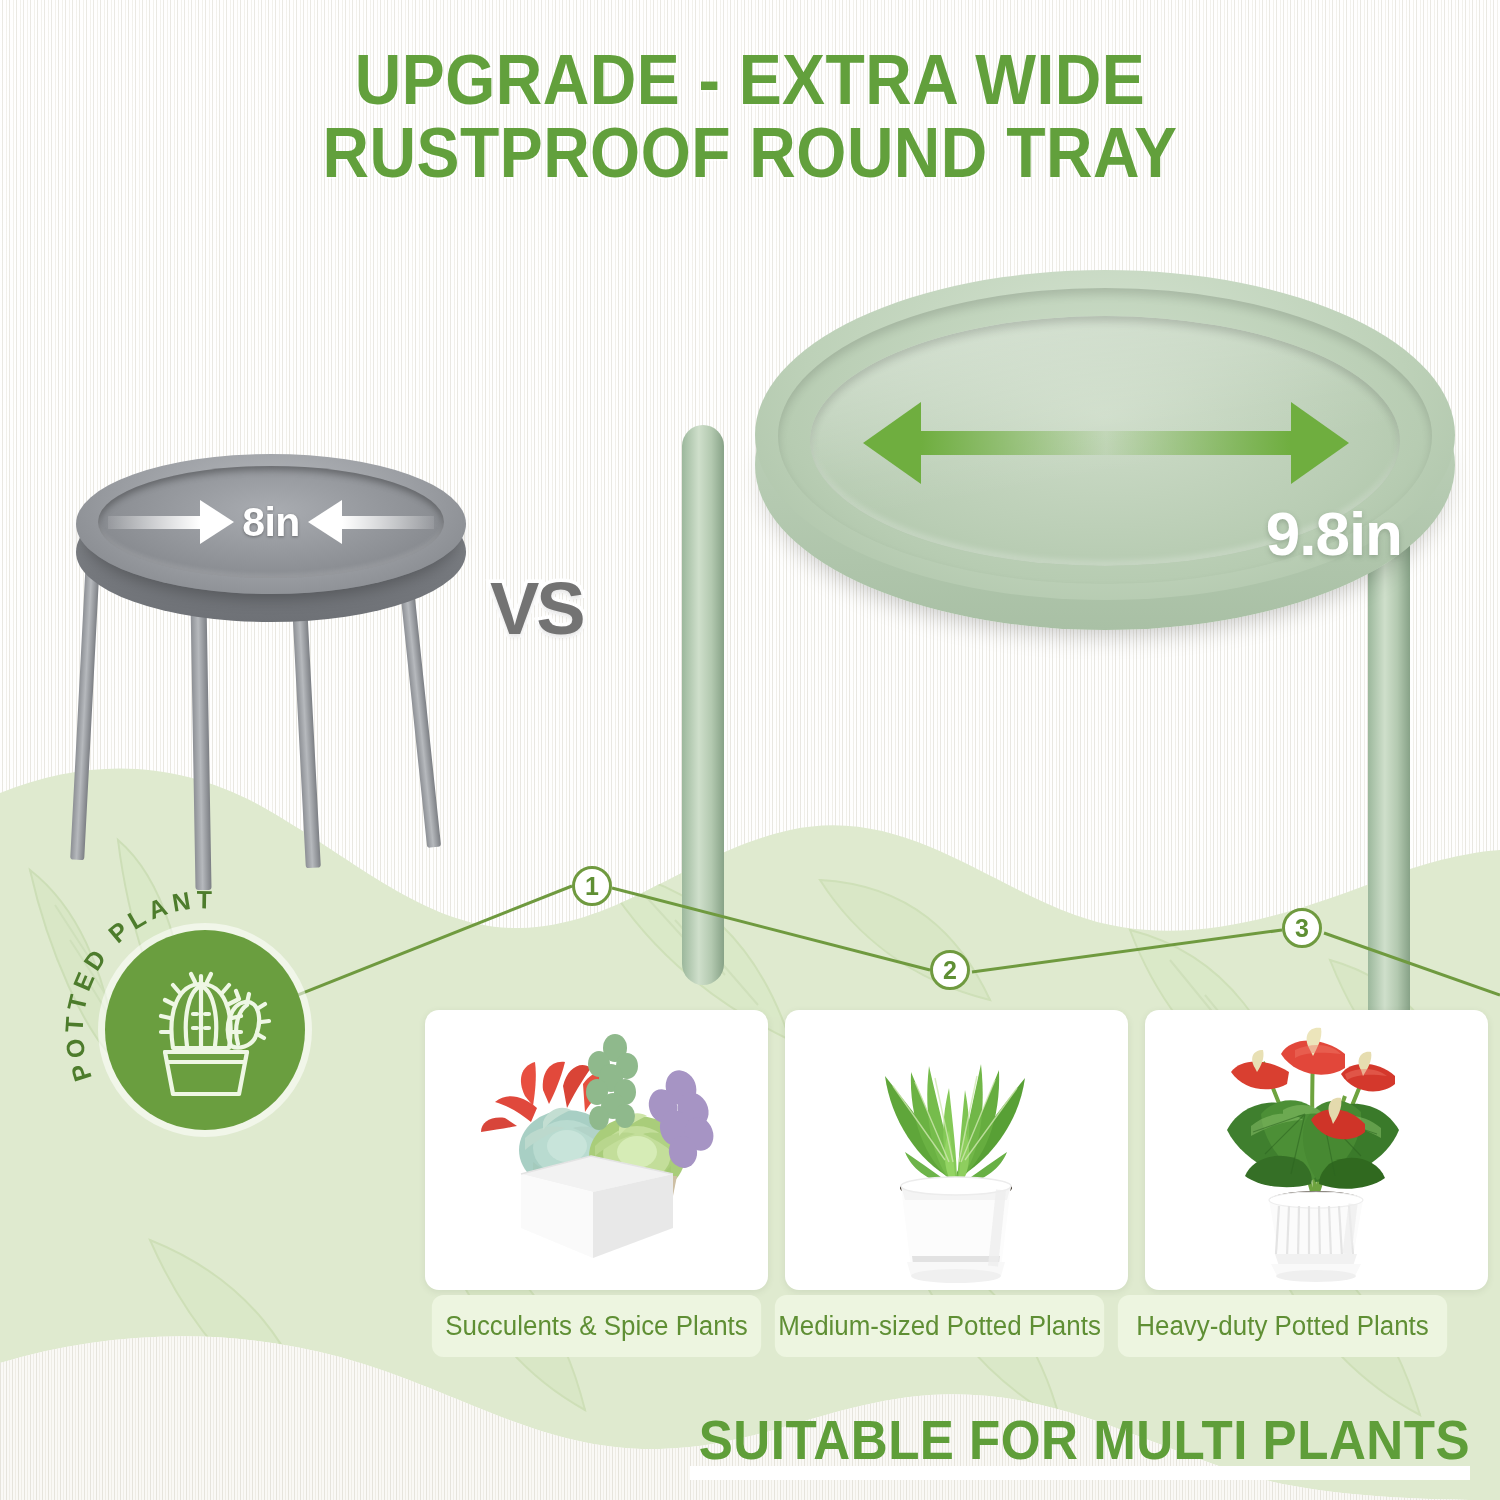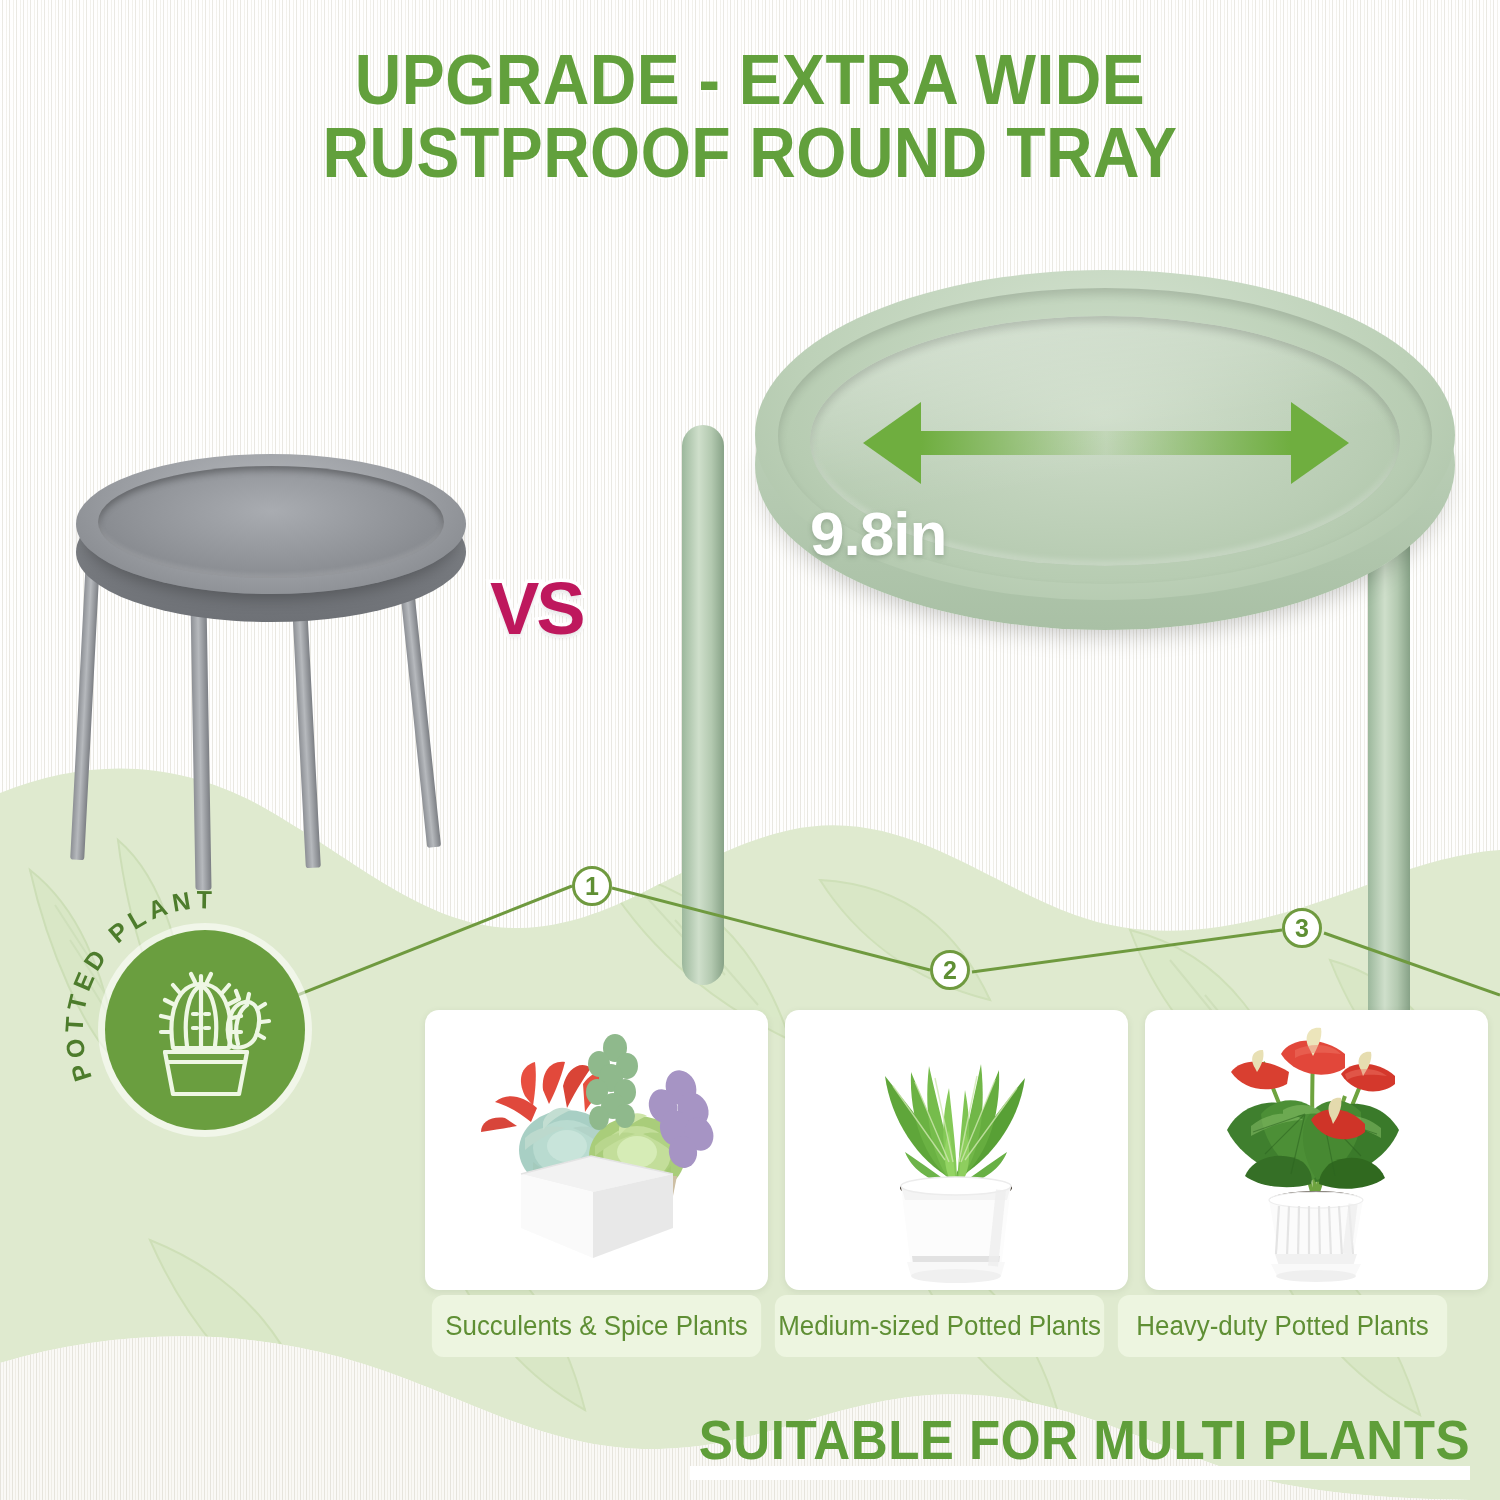--- a/index.html
+++ b/index.html
@@ -84,21 +84,21 @@
   }
   .dim-label-grey{
     color:#ffffff;font-weight:bold;font-size:41px;padding:0 8px;
     text-shadow:0 1px 3px rgba(0,0,0,0.35);
     letter-spacing:-0.5px;
   }
 
   
   .vs{
     position:absolute;left:490px;top:566px;
-    font-size:74px;font-weight:bold;color:#be185d;
+    font-size:74px;font-weight:bold;color:#737373;
     letter-spacing:-3px;
     -webkit-text-stroke:7px #ffffff;
     paint-order:stroke fill;
     text-shadow:0 3px 4px rgba(0,0,0,0.10);
   }
 
   
   .green-stand{position:absolute;left:650px;top:270px;width:820px;height:640px;}
   .green-leg{
     position:absolute;width:42px;border-radius:21px;
@@ -133,21 +133,21 @@
     width:0;height:0;border-top:41px solid transparent;border-bottom:41px solid transparent;
     border-right:58px solid #6fae3f;
   }
   .ar-g-shaft-l{width:185px;height:24px;background:linear-gradient(90deg,#6fae3f,rgba(111,174,63,0.12));}
   .ar-g-shaft-r{width:185px;height:24px;background:linear-gradient(270deg,#6fae3f,rgba(111,174,63,0.12));}
   .ar-g-head-r{
     width:0;height:0;border-top:41px solid transparent;border-bottom:41px solid transparent;
     border-left:58px solid #6fae3f;
   }
   .dim-label-green{
-    position:absolute;left:160px;top:228px;width:592px;text-align:left;
+    position:absolute;left:160px;top:228px;width:592px;text-align:right;
     color:#ffffff;font-weight:bold;font-size:62px;letter-spacing:-1px;
     text-shadow:0 2px 5px rgba(80,100,80,0.35);
   }
 
   
   .green-panel{position:absolute;left:0;top:0;width:1500px;height:1500px;pointer-events:none;}
 
   
   .connectors{position:absolute;left:0;top:820px;width:1500px;height:260px;}
   .node{
@@ -277,20 +277,27 @@
   <div class="grey-stand">
     <div class="grey-leg" style="left:18px;top:120px;width:14px;height:300px;transform:rotate(3deg);"></div>
     <div class="grey-leg" style="left:133px;top:160px;width:16px;height:290px;transform:rotate(-1deg);"></div>
     <div class="grey-leg" style="left:238px;top:128px;width:15px;height:300px;transform:rotate(-3deg);"></div>
     <div class="grey-leg" style="left:352px;top:118px;width:14px;height:290px;transform:rotate(-6deg);"></div>
 
     <div class="grey-tray-wall"></div>
     <div class="grey-tray"></div>
     <div class="grey-tray-inner"></div>
 
+    <div class="grey-dim">
+      <div class="ar-white-shaft-l"></div>
+      <div class="ar-white-head-r"></div>
+      <div class="dim-label-grey">8in</div>
+      <div class="ar-white-head-l"></div>
+      <div class="ar-white-shaft-r"></div>
+    </div>
   </div>
 
   <div class="vs">VS</div>
 
   <div class="green-stand">
     <div class="green-leg" style="left:32px;top:155px;height:560px;"></div>
     <div class="green-leg" style="left:718px;top:155px;height:620px;"></div>
 
     <div class="green-tray-wall"></div>
     <div class="green-tray-top"></div>

